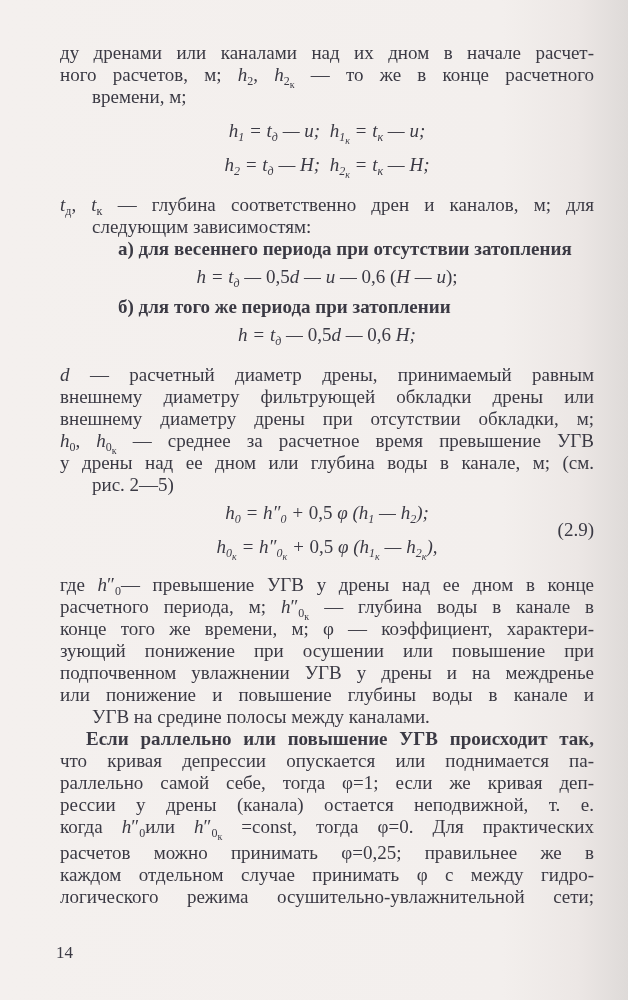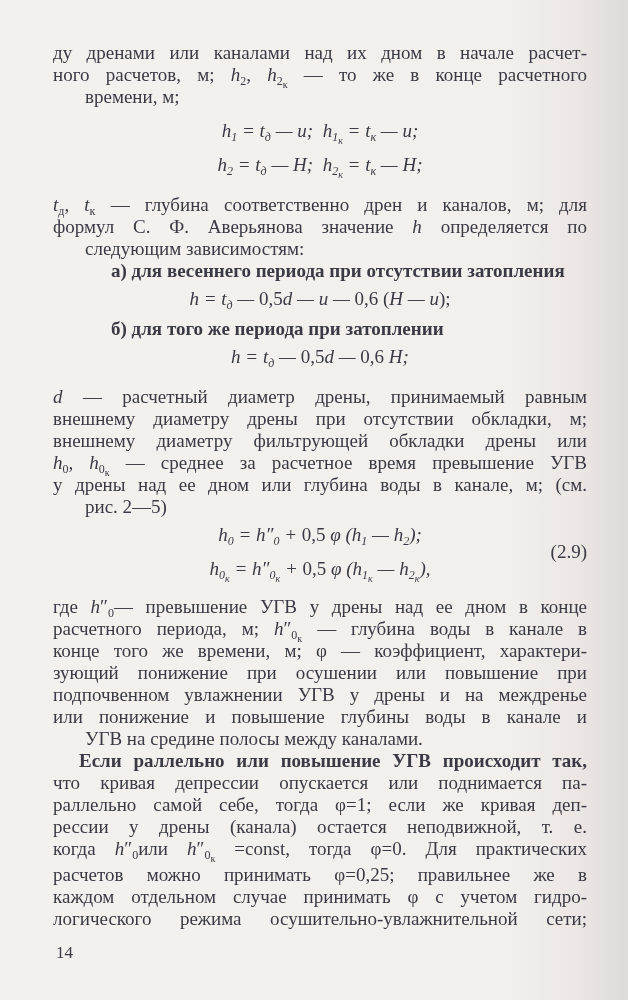--- a/index.html
+++ b/index.html
@@ -4,21 +4,21 @@
   <style>
     html, body { margin: 0; padding: 0; }
     body {
       width: 628px; height: 1000px; overflow: hidden;
       background: linear-gradient(to right, #f4f0ee 0%, #f3efed 80%, #ece7e5 92%, #dedad8 100%);
       font-family: "Liberation Serif", "DejaVu Serif", serif;
       color: #3b3a44;
       position: relative;
     }
     .page {
-      position: absolute; left: 53px; top: 42px; width: 534px;
+      position: absolute; left: 60px; top: 42px; width: 534px;
       font-size: 19px; line-height: 22px;
     }
     .p { margin: 0; text-align: justify; text-align-last: auto; }
     .just-line { display: block; text-align: justify; text-align-last: justify; }
     .last-line { display: block; text-align: left; margin-left: 32px; }
     .ind { padding-left: 26px; font-weight: bold; }
     .formula {
       text-align: center; font-style: italic; margin: 0;
     }
     .formula .n { font-style: normal; }
@@ -45,40 +45,39 @@
   </p>
 
   <div style="height:12px"></div>
   <p class="formula"><i>h</i><sub>1</sub> = <i>t</i><sub>д</sub> — <i>u</i>; &nbsp;<i>h</i><sub>1<sub>к</sub></sub> = <i>t</i><sub>к</sub> — <i>u</i>;</p>
   <div style="height:12px"></div>
   <p class="formula"><i>h</i><sub>2</sub> = <i>t</i><sub>д</sub> — <i>H</i>; &nbsp;<i>h</i><sub>2<sub>к</sub></sub> = <i>t</i><sub>к</sub> — <i>H</i>;</p>
   <div style="height:18px"></div>
 
   <p class="p">
     <span class="just-line"><i>t</i><sub>д</sub>, <i>t</i><sub>к</sub><span> — глубина соответственно дрен и каналов, м; для</span></span>
-    <span class="just-line"><span>формул С. Ф. Аверьянова  значение </span><i>h</i><span> определяется по</span></span>
     <span class="last-line">следующим зависимостям:</span>
     <span class="last-line ind">а) для весеннего периода при отсутствии затопления</span>
   </p>
 
   <div style="height:6px"></div>
   <p class="formula"><i>h</i> = <i>t</i><sub>д</sub> — <span class="n">0,5</span><i>d</i> — <i>u</i> — <span class="n">0,6 (</span><i>H</i> — <i>u</i><span class="n">);</span></p>
   <div style="height:8px"></div>
 
   <p class="p">
     <span class="last-line ind">б) для того же периода при затоплении</span>
   </p>
   <div style="height:6px"></div>
   <p class="formula"><i>h</i> = <i>t</i><sub>д</sub> — <span class="n">0,5</span><i>d</i> — <span class="n">0,6</span> <i>H</i>;</p>
   <div style="height:18px"></div>
 
   <p class="p">
     <span class="just-line"><i>d</i><span> — расчетный диаметр дрены, принимаемый равным</span></span>
+    <span class="just-line">внешнему диаметру фильтрующей обкладки дрены или</span>
     <span class="just-line">внешнему диаметру дрены при отсутствии обкладки, м;</span>
-    <span class="just-line">внешнему диаметру фильтрующей обкладки дрены или</span>
     <span class="just-line"><i>h</i><sub>0</sub>, <i>h</i><sub>0<sub>к</sub></sub><span> — среднее за расчетное время превышение УГВ</span></span>
     <span class="just-line">у дрены над ее дном или глубина воды в канале, м; (см.</span>
     <span class="last-line">рис. 2—5)</span>
   </p>
 
   <div style="height:6px"></div>
   <div class="formula-block">
     <p class="formula"><i>h</i><sub>0</sub> = <i>h</i>″<sub>0</sub> + <span class="n">0,5</span> φ (<i>h</i><sub>1</sub> — <i>h</i><sub>2</sub>);</p>
     <div style="height:12px"></div>
     <p class="formula"><i>h</i><sub>0<sub>к</sub></sub> = <i>h</i>″<sub>0<sub>к</sub></sub> + <span class="n">0,5</span> φ (<i>h</i><sub>1<sub>к</sub></sub> — <i>h</i><sub>2<sub>к</sub></sub>),</p>
@@ -97,18 +96,18 @@
   </p>
 
   <p class="p">
     <span class="just-line ind">Если раллельно или повышение УГВ происходит так,</span>
     <span class="just-line">что кривая депрессии опускается или поднимается па-</span>
     <span class="just-line">раллельно самой себе, тогда φ=1; если же кривая деп-</span>
     <span class="just-line">рессии у дрены (канала) остается неподвижной, т. е.</span>
     <span class="just-line"><span>когда </span><i>h</i>″<sub>0</sub><span>или </span><i>h</i>″<sub>0<sub>к</sub></sub><span> =const, тогда   φ=0. Для практических</span></span>
     <span style="display:block;height:4px"></span>
     <span class="just-line">расчетов можно принимать  φ=0,25;  правильнее же в</span>
-    <span class="just-line">каждом отдельном случае принимать φ с учетом гидро-</span>
+    <span class="just-line">каждом отдельном случае принимать φ с между гидро-</span>
     <span class="just-line">логического режима осушительно-увлажнительной сети;</span>
   </p>
 </div>
 
 <div class="pagenum">14</div>
 
 </body></html>

